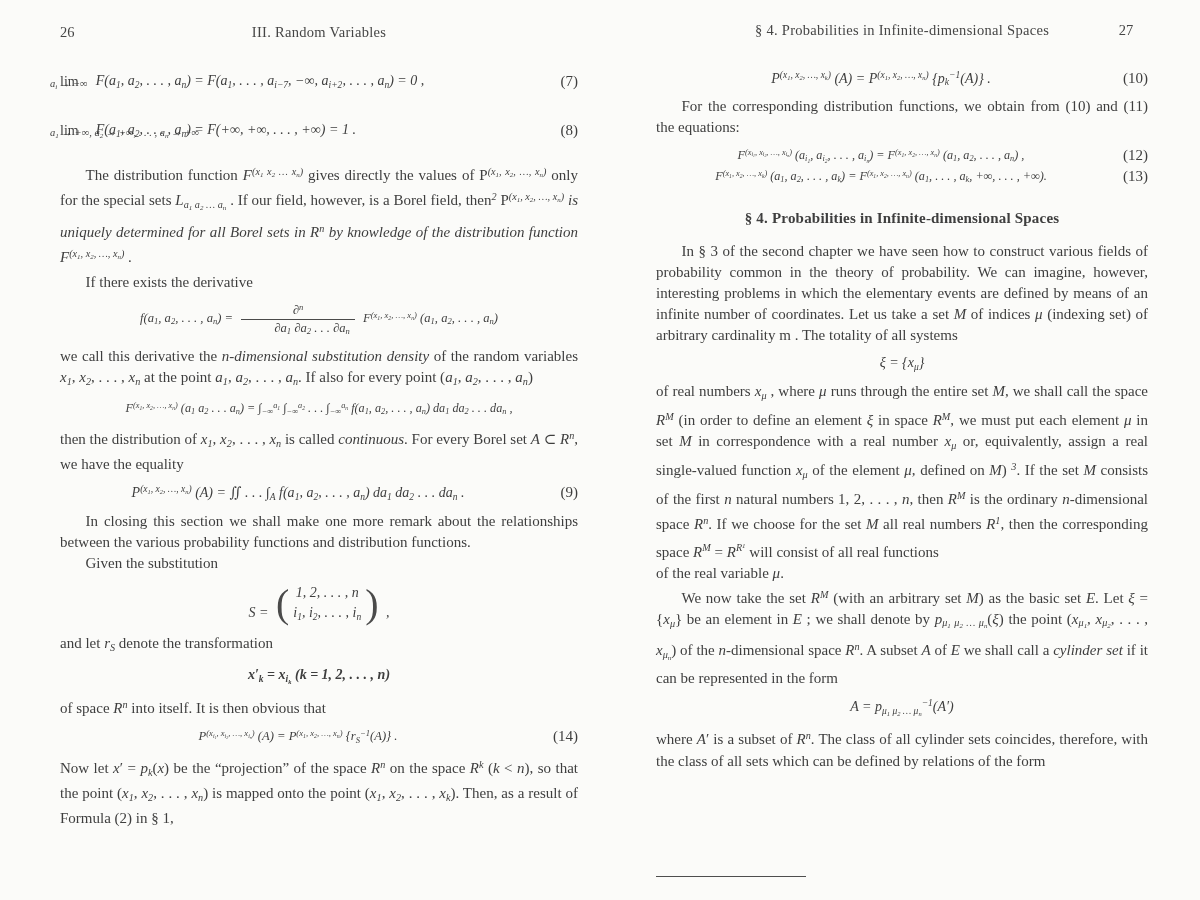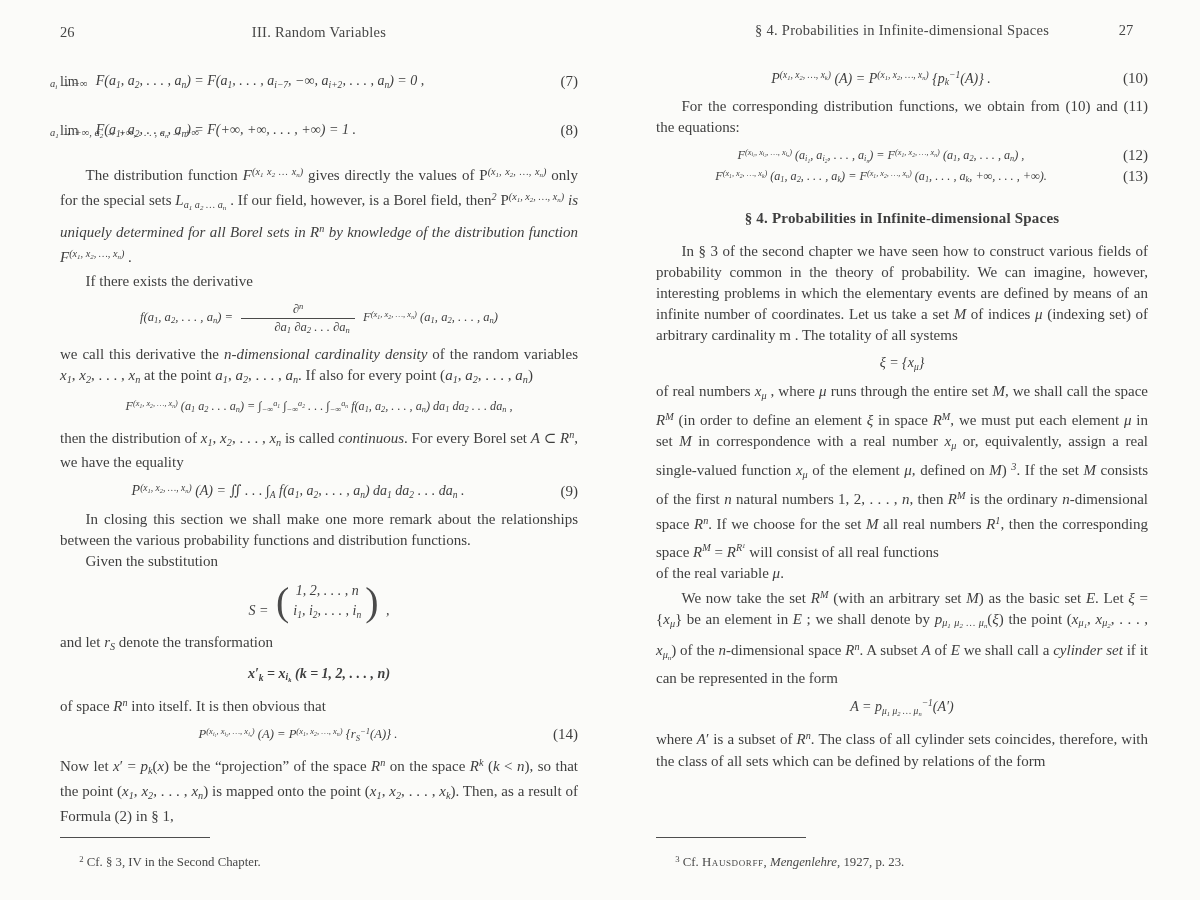--- a/index.html
+++ b/index.html
@@ -84,21 +84,21 @@
     <p class="para indent">If there exists the derivative</p>
 
     <div class="eq sm">
       <span class="eqbody">
         <span>f(a<sub>1</sub>, a<sub>2</sub>, . . . , a<sub>n</sub>) =</span>
         <span class="frac"><span class="num">∂<sup>n</sup></span><span class="den">∂a<sub>1</sub> ∂a<sub>2</sub> . . . ∂a<sub>n</sub></span></span>
         <span>F<sup>(x<sub>1</sub>, x<sub>2</sub>, …, x<sub>n</sub>)</sup> (a<sub>1</sub>, a<sub>2</sub>, . . . , a<sub>n</sub>)</span>
       </span>
     </div>
 
-    <p class="para">we call this derivative the <em>n-dimensional cardinality density</em> of the random variables <em>x</em><sub>1</sub>, <em>x</em><sub>2</sub>, . . . , <em>x</em><sub>n</sub> at the point <em>a</em><sub>1</sub>, <em>a</em><sub>2</sub>, . . . , <em>a</em><sub>n</sub>. If also for every point (<em>a</em><sub>1</sub>, <em>a</em><sub>2</sub>, . . . , <em>a</em><sub>n</sub>)</p>
+    <p class="para">we call this derivative the <em>n-dimensional substitution density</em> of the random variables <em>x</em><sub>1</sub>, <em>x</em><sub>2</sub>, . . . , <em>x</em><sub>n</sub> at the point <em>a</em><sub>1</sub>, <em>a</em><sub>2</sub>, . . . , <em>a</em><sub>n</sub>. If also for every point (<em>a</em><sub>1</sub>, <em>a</em><sub>2</sub>, . . . , <em>a</em><sub>n</sub>)</p>
 
     <div class="eq xs">
       <span class="eqbody">F<sup>(x<sub>1</sub>, x<sub>2</sub>, …, x<sub>n</sub>)</sup> (a<sub>1</sub> a<sub>2</sub> . . . a<sub>n</sub>) = ∫<sub>−∞</sub><sup>a<sub>1</sub></sup> ∫<sub>−∞</sub><sup>a<sub>2</sub></sup> . . . ∫<sub>−∞</sub><sup>a<sub>n</sub></sup> f(a<sub>1</sub>, a<sub>2</sub>, . . . , a<sub>n</sub>) da<sub>1</sub> da<sub>2</sub> . . . da<sub>n</sub> ,</span>
     </div>
 
     <p class="para">then the distribution of <em>x</em><sub>1</sub>, <em>x</em><sub>2</sub>, . . . , <em>x</em><sub>n</sub> is called <em>continuous</em>. For every Borel set <em>A</em> ⊂ <em>R</em><sup>n</sup>, we have the equality</p>
 
     <div class="eq">
       <span class="eqbody">P<sup>(x<sub>1</sub>, x<sub>2</sub>, …, x<sub>n</sub>)</sup> (A) = ∬ . . . ∫<sub>A</sub> f(a<sub>1</sub>, a<sub>2</sub>, . . . , a<sub>n</sub>) da<sub>1</sub> da<sub>2</sub> . . . da<sub>n</sub> .</span>
       <span class="eqtag">(9)</span>
@@ -130,24 +130,20 @@
 
     <p class="para">of space <em>R</em><sup>n</sup> into itself. It is then obvious that</p>
 
     <div class="eq sm">
       <span class="eqbody">P<sup>(x<sub>i<sub>1</sub></sub>, x<sub>i<sub>2</sub></sub>, …, x<sub>i<sub>n</sub></sub>)</sup> (A) = P<sup>(x<sub>1</sub>, x<sub>2</sub>, …, x<sub>n</sub>)</sup> {r<sub>S</sub><sup>−1</sup>(A)} .</span>
       <span class="eqtag">(14)</span>
     </div>
 
     <p class="para">Now let <em>x</em>′ = <em>p</em><sub>k</sub>(<em>x</em>) be the “projection” of the space <em>R</em><sup>n</sup> on the space <em>R</em><sup>k</sup> (<em>k</em> &lt; <em>n</em>), so that the point (<em>x</em><sub>1</sub>, <em>x</em><sub>2</sub>, . . . , <em>x</em><sub>n</sub>) is mapped onto the point (<em>x</em><sub>1</sub>, <em>x</em><sub>2</sub>, . . . , <em>x</em><sub>k</sub>). Then, as a result of Formula (2) in § 1,</p>
 
-    <div class="fnblock">
-      <div class="fnrule"></div>
-      <p class="fntext"><sup>2</sup> Cf. § 3, IV in the Second Chapter.</p>
-    </div>
   </section>
 
   <section class="page right">
     <header class="pagehead">
       <span class="folio"></span>
       <span class="runhead">§ 4. Probabilities in Infinite-dimensional Spaces</span>
       <span class="folio rt">27</span>
     </header>
 
     <div class="eq">
@@ -181,17 +177,16 @@
     <p class="para indent">We now take the set <em>R</em><sup>M</sup> (with an arbitrary set <em>M</em>) as the basic set <em>E</em>. Let <em>ξ</em> = {<em>x</em><sub>μ</sub>}  be an element in <em>E</em> ; we shall denote by <em>p</em><sub>μ<sub>1</sub> μ<sub>2</sub> … μ<sub>n</sub></sub>(<em>ξ</em>) the point (<em>x</em><sub>μ<sub>1</sub></sub>, <em>x</em><sub>μ<sub>2</sub></sub>, . . . , <em>x</em><sub>μ<sub>n</sub></sub>) of the <em>n</em>-dimensional space <em>R</em><sup>n</sup>. A subset <em>A</em> of <em>E</em> we shall call a <em>cylinder set</em>  if it can be represented in the form</p>
 
     <div class="eq">
       <span class="eqbody">A = p<sub>μ<sub>1</sub> μ<sub>2</sub> … μ<sub>n</sub></sub><sup>−1</sup>(A′)</span>
     </div>
 
     <p class="para">where <em>A</em>′ is a subset of <em>R</em><sup>n</sup>. The class of all cylinder sets coincides, therefore, with the class of all sets which can be defined by relations of the form</p>
 
     <div class="fnblock">
       <div class="fnrule"></div>
-      <p class="fntext"><sup>3</sup> Cf. <span class="sc">Hausdorff</span>, <em>Mengenlehre</em>, 1927, p. 23.</p>
     </div>
   </section>
 
 </div>
 
 </body></html>

